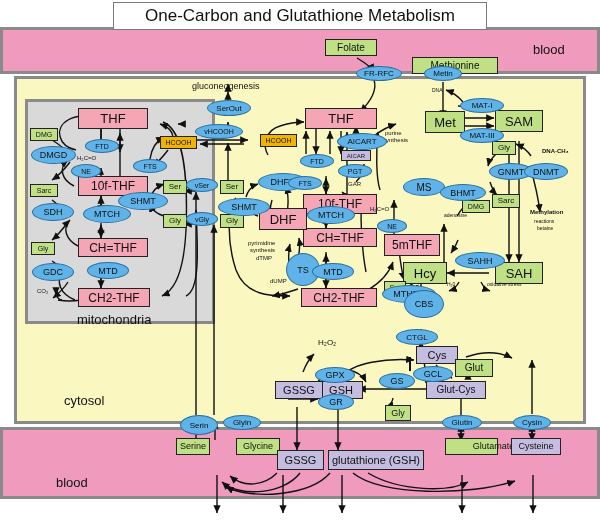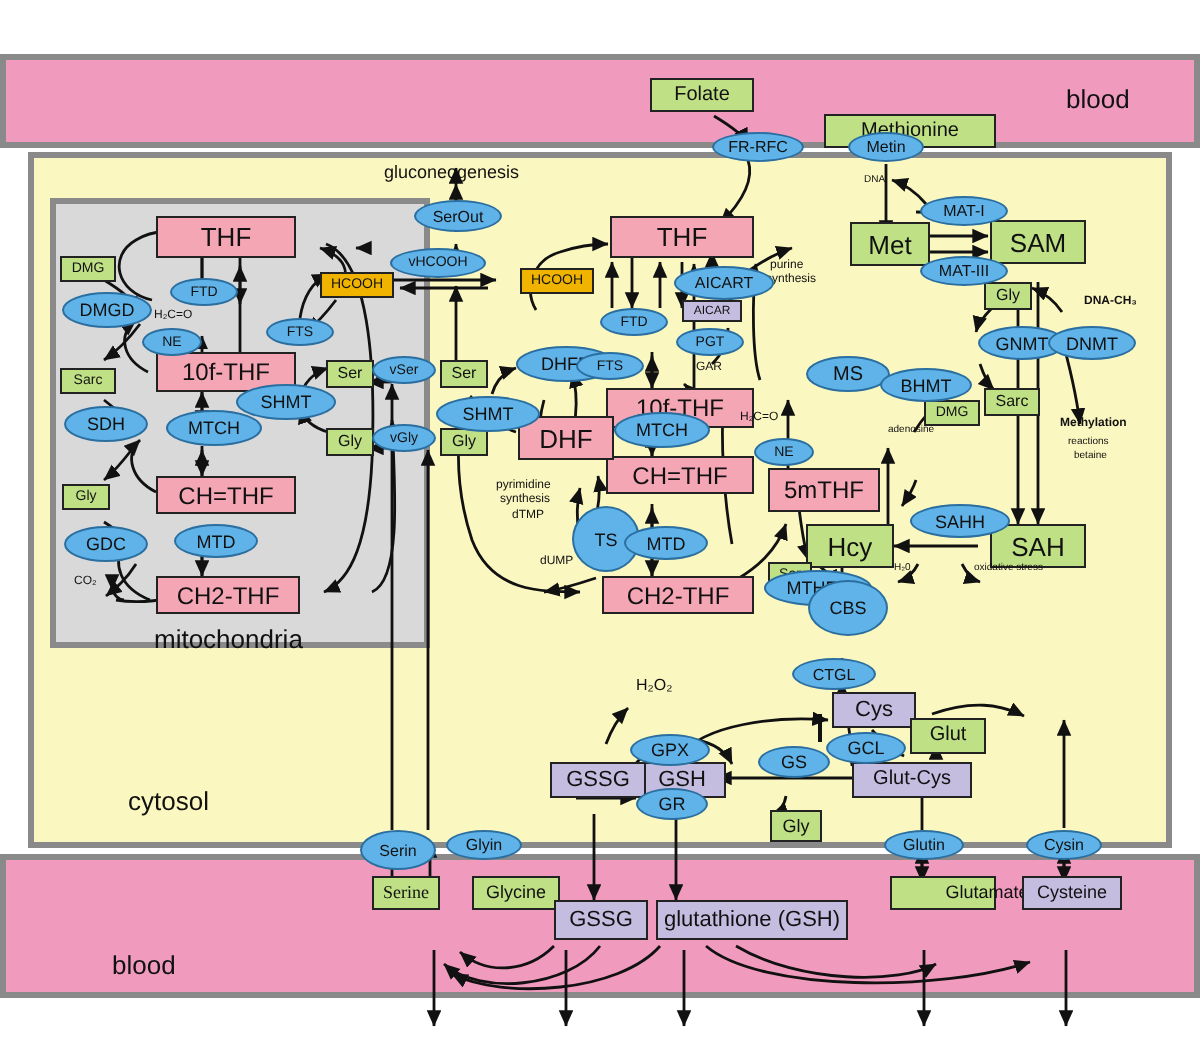--- a/index.html
+++ b/index.html
@@ -245,20 +245,23 @@
       <path d="M368,473 C400,492 450,492 468,482"></path>
 
       <path d="M228,92 L228,84"></path>
     </g>
 
     <g stroke="#111" stroke-width="2" fill="none">
       <path d="M410,357 L410,371"></path>
     </g>
   </svg>
 
+  <div id="title-box">
+    <span>One-Carbon and Glutathione  Metabolism</span>
+  </div>
 
   <div class="node green" style="left:325px;top:39px;width:52px;height:17px;font-size:10px;">Folate</div>
   <div class="node green" style="left:412px;top:37px;width:86px;height:17px;font-size:10px;margin-top:20px;">Methionine</div>
 
   <div class="enz" style="left:356px;top:66px;width:46px;height:15px;font-size:8px;">FR-RFC</div>
   <div class="enz" style="left:424px;top:66px;width:38px;height:15px;font-size:8px;">Metin</div>
 
   <div class="node pink" style="left:78px;top:108px;width:70px;height:21px;font-size:13px;">THF</div>
   <div class="node pink" style="left:78px;top:176px;width:70px;height:20px;font-size:12px;">10f-THF</div>
   <div class="node pink" style="left:78px;top:238px;width:70px;height:19px;font-size:12px;">CH=THF</div>
@@ -365,20 +368,20 @@
   <div class="enz" style="left:318px;top:394px;width:36px;height:16px;font-size:9px;">GR</div>
 
   <div class="plain" style="left:318px;top:338px;font-size:8px;">H₂O₂</div>
   <div class="plain" style="left:343px;top:348px;font-size:8px;"></div>
 
   <div class="enz" style="left:180px;top:415px;width:38px;height:20px;font-size:8px;">Serin</div>
   <div class="enz" style="left:223px;top:415px;width:38px;height:15px;font-size:8px;">Glyin</div>
   <div class="enz" style="left:442px;top:415px;width:40px;height:15px;font-size:8px;">Glutin</div>
   <div class="enz" style="left:513px;top:415px;width:38px;height:15px;font-size:8px;">Cysin</div>
 
-  <div class="node green" style="left:186px;top:438px;width:34px;height:17px;font-size:9px;font-family:Liberation Serif, serif;">Serine</div>
+  <div class="node green" style="left:176px;top:438px;width:34px;height:17px;font-size:9px;">Serine</div>
   <div class="node green" style="left:236px;top:438px;width:44px;height:17px;font-size:9px;">Glycine</div>
   <div class="node purple" style="left:277px;top:450px;width:47px;height:20px;font-size:11px;">GSSG</div>
   <div class="node purple" style="left:328px;top:450px;width:96px;height:20px;font-size:11px;">glutathione (GSH)</div>
   <div class="node green" style="left:445px;top:438px;width:53px;height:17px;font-size:9px;padding-left:44px;">Glutamate</div>
   <div class="node purple" style="left:511px;top:438px;width:50px;height:17px;font-size:9px;">Cysteine</div>
 
 </div>
 
 </body></html>

